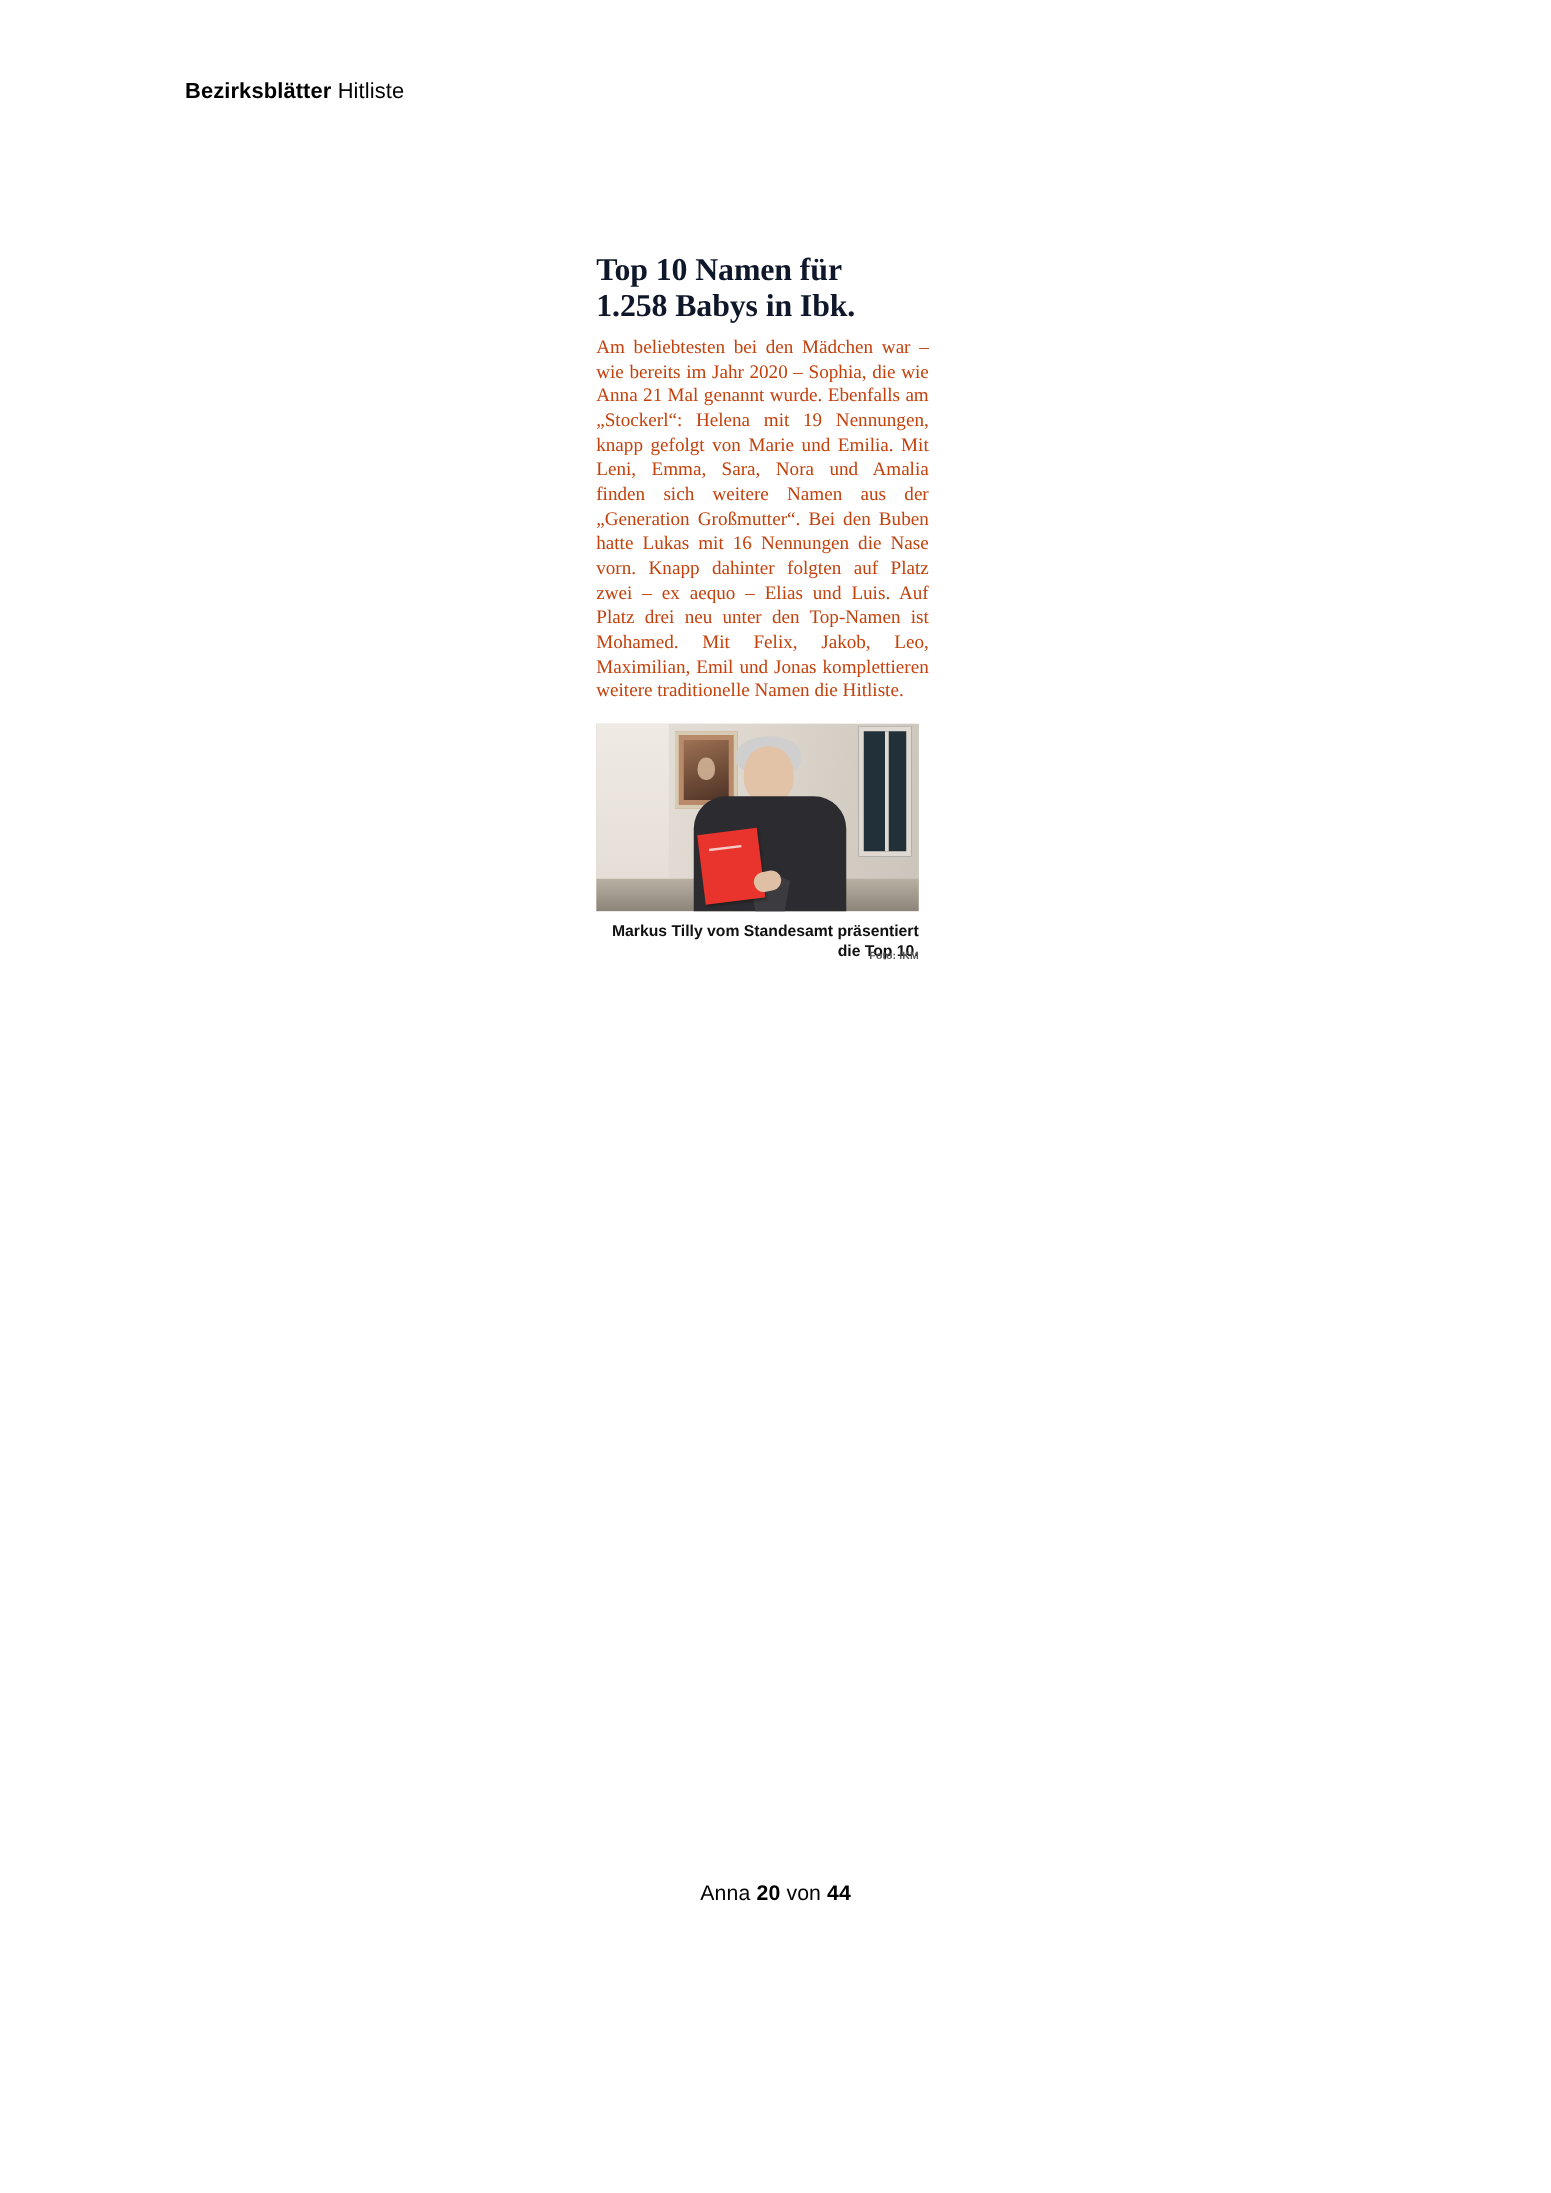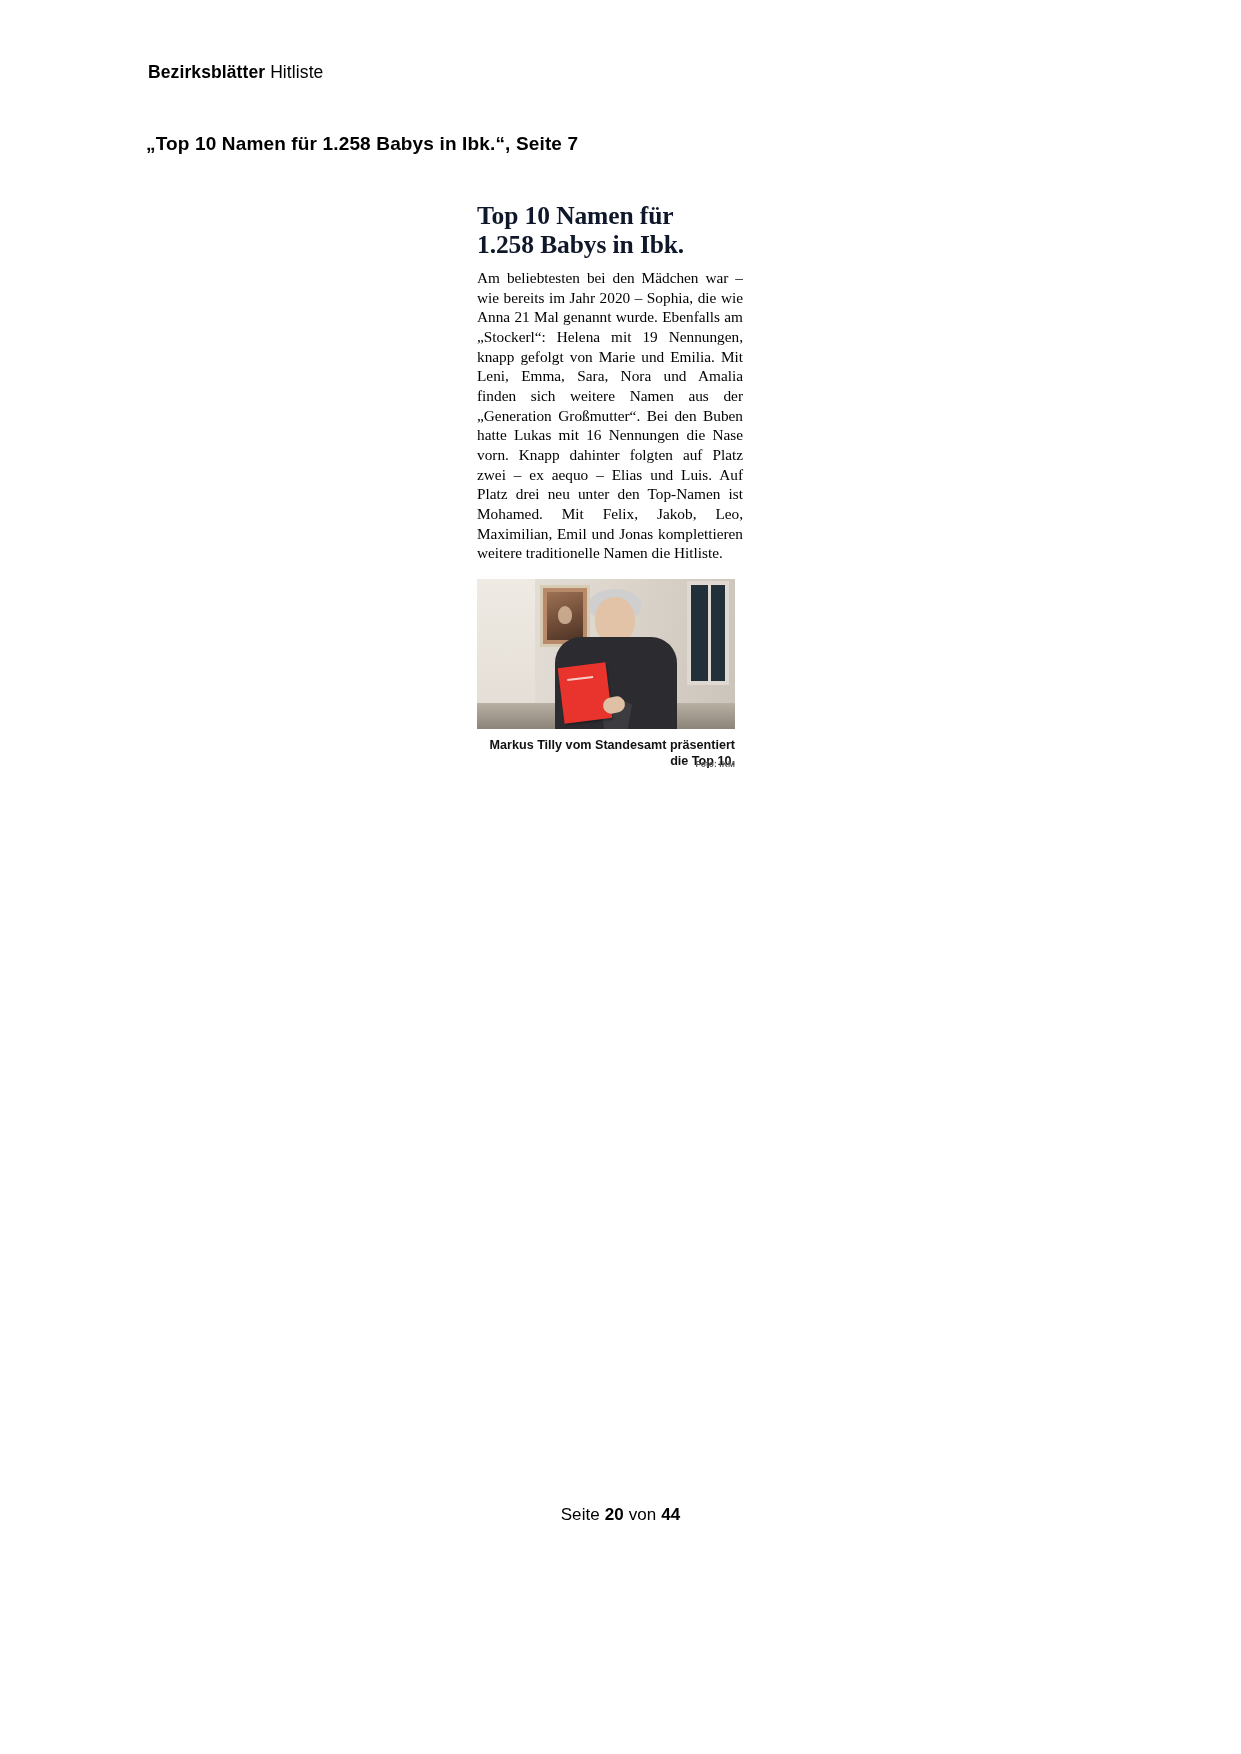--- a/index.html
+++ b/index.html
@@ -65,21 +65,21 @@
     color: #0f172a;
     margin: 0 0 9px 0;
   }
 
   .clip-body {
     font-family: "Liberation Serif", serif;
     font-size: 15.3px;
     line-height: 1.285;
     text-align: justify;
     text-justify: inter-word;
-    color: #000000;
+    color: #c2410c;
     margin: 0;
     hyphens: manual;
   }
 
   
   .clip-photo {
     position: relative;
     margin-top: 16px;
     width: 258px;
     height: 150px;
@@ -253,21 +253,20 @@
 </head>
 <body>
 
 <div class="page">
 
   <div class="doc-header">
     <span class="brand">Bezirksblätter</span>
     <span class="region">Hitliste</span>
   </div>
 
-  <div class="doc-title">„Top 10 Namen für 1.258 Babys in Ibk.“, Seite 7</div>
 
   <div class="clipping">
 
     <div class="clip-headline">
       <div>Top 10 Namen für</div>
       <div>1.258 Babys in Ibk.</div>
     </div>
 
     <p class="clip-body">Am beliebtesten bei den Mädchen war – wie bereits im Jahr 2020 – Sophia, die wie Anna 21 Mal genannt wurde. Ebenfalls am „Stockerl“: Helena mit 19 Nennungen, knapp gefolgt von Marie und Emilia. Mit Leni, Emma, Sara, Nora und Amalia finden sich weitere Namen aus der „Generation Großmutter“. Bei den Buben hatte Lukas mit 16 Nennungen die Nase vorn. Knapp dahinter folgten auf Platz zwei – ex aequo – Elias und Luis. Auf Platz drei neu unter den Top-Namen ist Mohamed. Mit Felix, Jakob, Leo, Maximilian, Emil und Jonas komplettieren weitere traditionelle Namen die Hitliste.</p>
 
@@ -295,19 +294,19 @@
     </div>
 
     <div class="clip-caption">
       <span>Markus Tilly vom Standesamt präsentiert die Top 10.</span>
       <span class="clip-credit">Foto: IKM</span>
     </div>
 
   </div>
 
   <div class="doc-footer">
-    <span>Seite</span>
+    <span>Anna</span>
     <b>20</b>
     <span>von</span>
     <b>44</b>
   </div>
 
 </div>
 
 </body></html>

